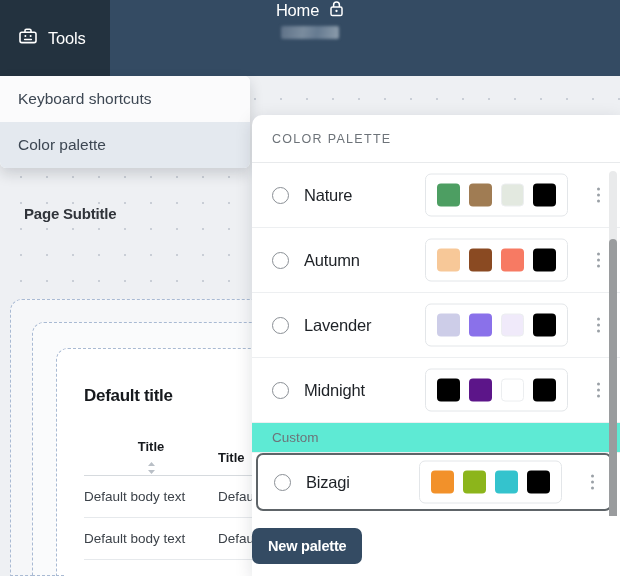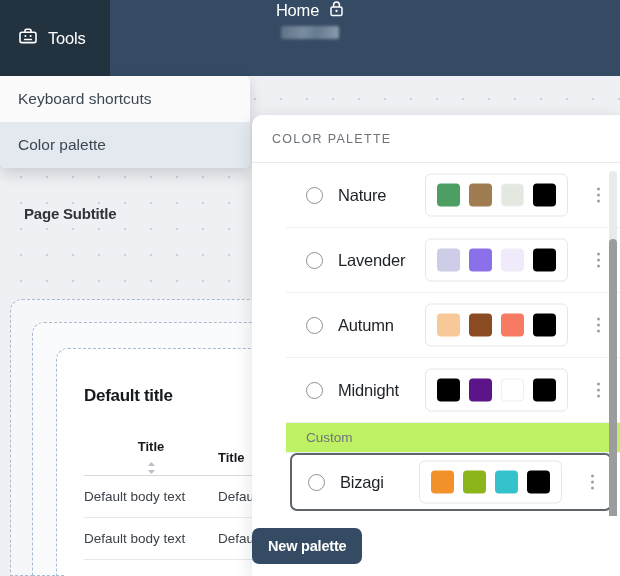--- a/index.html
+++ b/index.html
@@ -117,21 +117,21 @@
     position:absolute; left:252px; top:115px; width:368px; height:461px;
     background:#ffffff; border-radius:10px 0 0 0;
     box-shadow:0 4px 18px rgba(16,24,40,.13);
     overflow:hidden;
   }
   .panel-head {
     height:48px; display:flex; align-items:center; padding-left:20px;
     font-size:12.5px; letter-spacing:1.3px; color:#6d7379;
     border-bottom:1px solid #e8eaec;
   }
-  .panel-list { position:relative; height:396px;padding-left:34px; }
+  .panel-list { position:relative; height:396px; }
 
   .prow {
     position:relative; height:65px; display:flex; align-items:center;
     padding:0 0 0 20px; border-bottom:1px solid #edeff1; cursor:pointer;
     background:#ffffff;
   }
   .radio {
     width:17px; height:17px; border-radius:50%;
     border:1.4px solid #8b9096; flex:none; background:#fff;
   }
@@ -146,21 +146,21 @@
   .sw { width:23px; height:23px; border-radius:4px; }
   .sw.light { border:1px solid #eceef0; }
   .kebab {
     position:absolute; right:20px; top:50%; transform:translateY(-50%);
     display:flex; flex-direction:column; gap:3px; cursor:pointer;
   }
   .kebab i { width:3px; height:3px; border-radius:50%; background:#9aa0a6; display:block; }
 
   .section-label {
     height:30px; display:flex; align-items:center; padding-left:20px;
-    font-size:13.5px; color:#6d7379; background:#bef264;
+    font-size:13.5px; color:#6d7379; background:#5eead4;
     border-bottom:1px solid #edeff1;
   }
   .prow.focused {
     border:2.5px solid #5e6468; border-radius:7px;
     margin:0 8px 0 4px; height:58px; padding-left:16px;
   }
   .prow.focused .swatches { right:48px; }
   .prow.focused .kebab { right:16px; }
 
   
@@ -282,52 +282,52 @@
         </span>
         <span class="kebab">
             <i></i>
             <i></i>
             <i></i>
           </span>
       </div>
 
       <div class="prow">
         <span class="radio"></span>
+        <span class="prow-name">Autumn</span>
+        <span class="swatches">
+          <i class="sw" style="background:#f7c898"></i>
+          <i class="sw" style="background:#8a4a22"></i>
+          <i class="sw" style="background:#f77a63"></i>
+          <i class="sw" style="background:#000000"></i>
+        </span>
+        <span class="kebab">
+            <i></i>
+            <i></i>
+            <i></i>
+          </span>
+      </div>
+
+      <div class="prow">
+        <span class="radio"></span>
         <span class="prow-name">Lavender</span>
         <span class="swatches">
           <i class="sw" style="background:#cdcde8"></i>
           <i class="sw" style="background:#8a71ea"></i>
           <i class="sw light" style="background:#f0eafa"></i>
           <i class="sw" style="background:#000000"></i>
         </span>
         <span class="kebab">
             <i></i>
             <i></i>
             <i></i>
           </span>
       </div>
 
       <div class="prow">
         <span class="radio"></span>
-        <span class="prow-name">Autumn</span>
-        <span class="swatches">
-          <i class="sw" style="background:#f7c898"></i>
-          <i class="sw" style="background:#8a4a22"></i>
-          <i class="sw" style="background:#f77a63"></i>
-          <i class="sw" style="background:#000000"></i>
-        </span>
-        <span class="kebab">
-            <i></i>
-            <i></i>
-            <i></i>
-          </span>
-      </div>
-
-      <div class="prow">
-        <span class="radio"></span>
         <span class="prow-name">Midnight</span>
         <span class="swatches">
           <i class="sw" style="background:#000000"></i>
           <i class="sw" style="background:#5c1589"></i>
           <i class="sw light" style="background:#ffffff"></i>
           <i class="sw" style="background:#000000"></i>
         </span>
         <span class="kebab">
             <i></i>
             <i></i>

